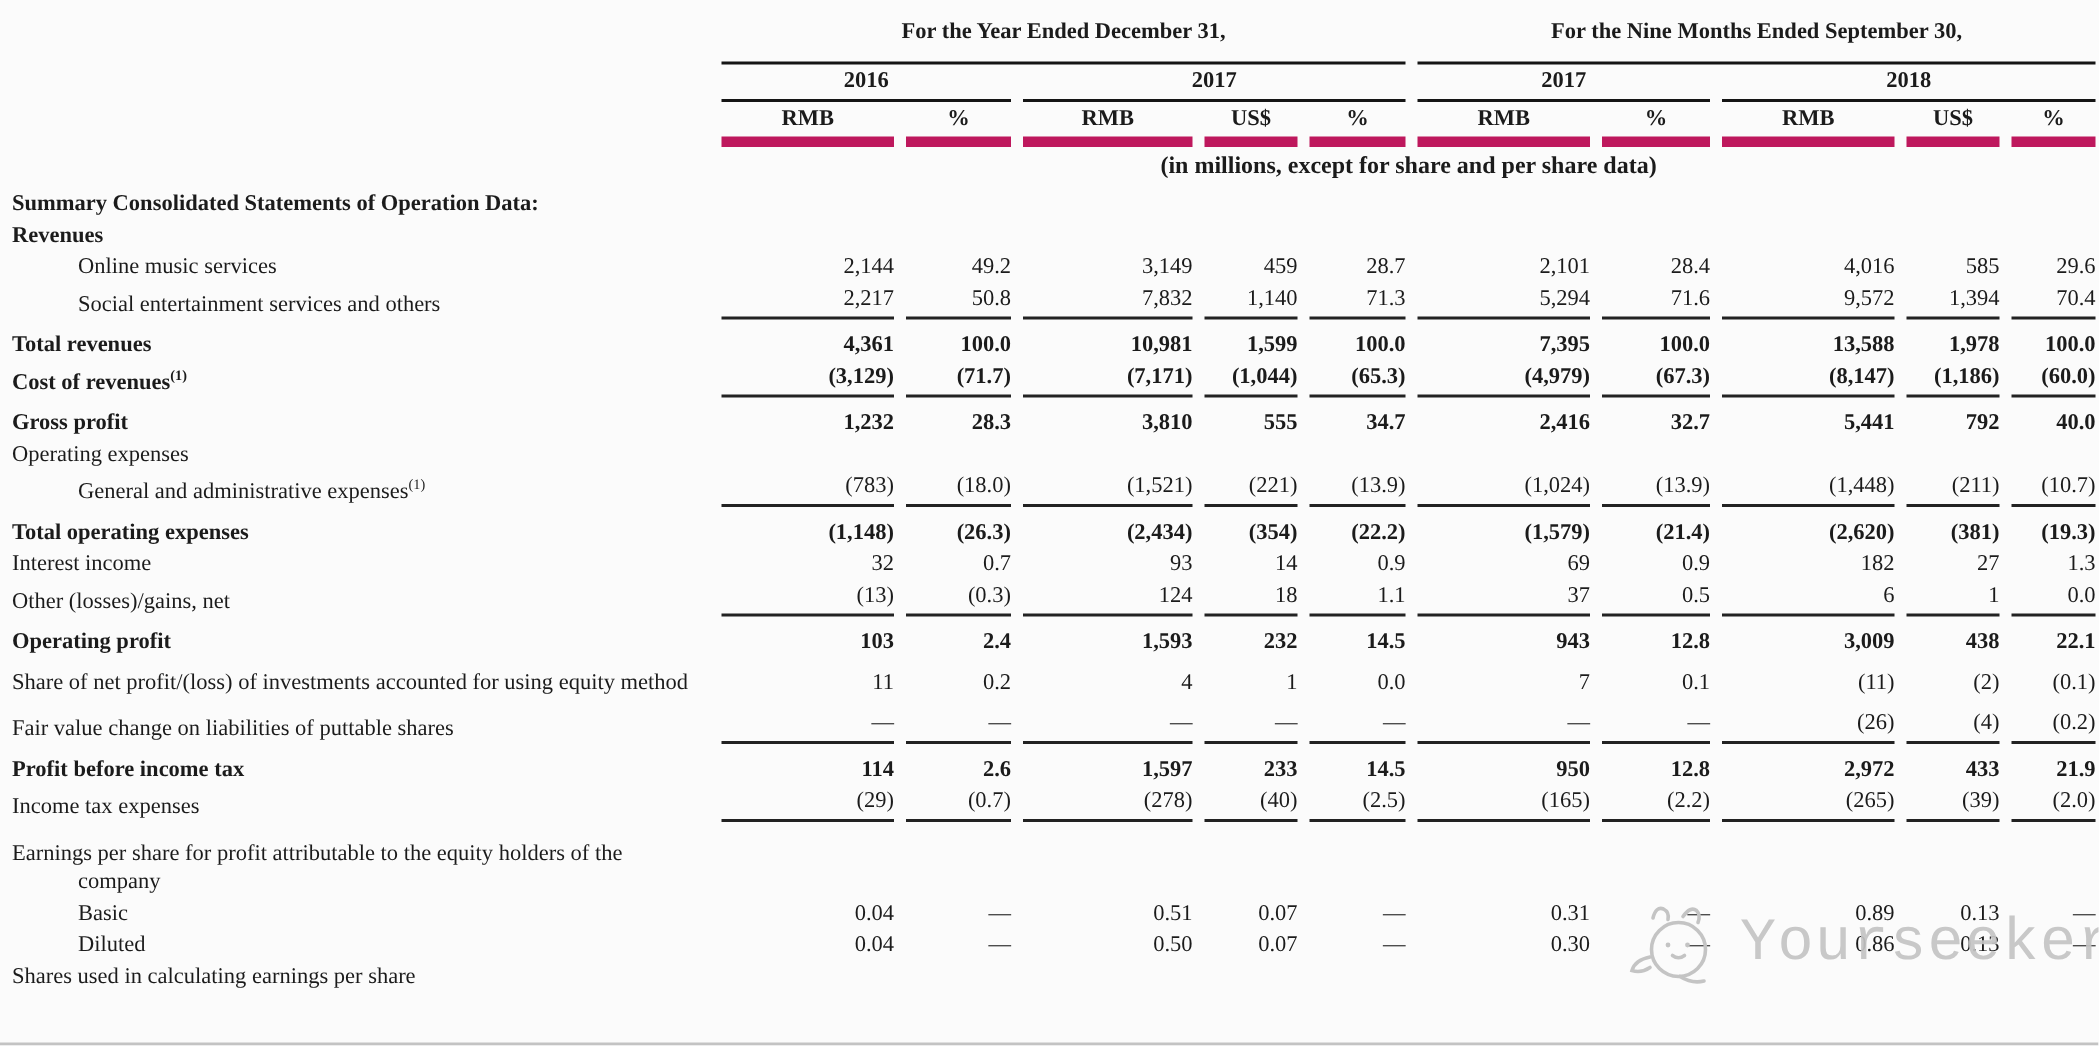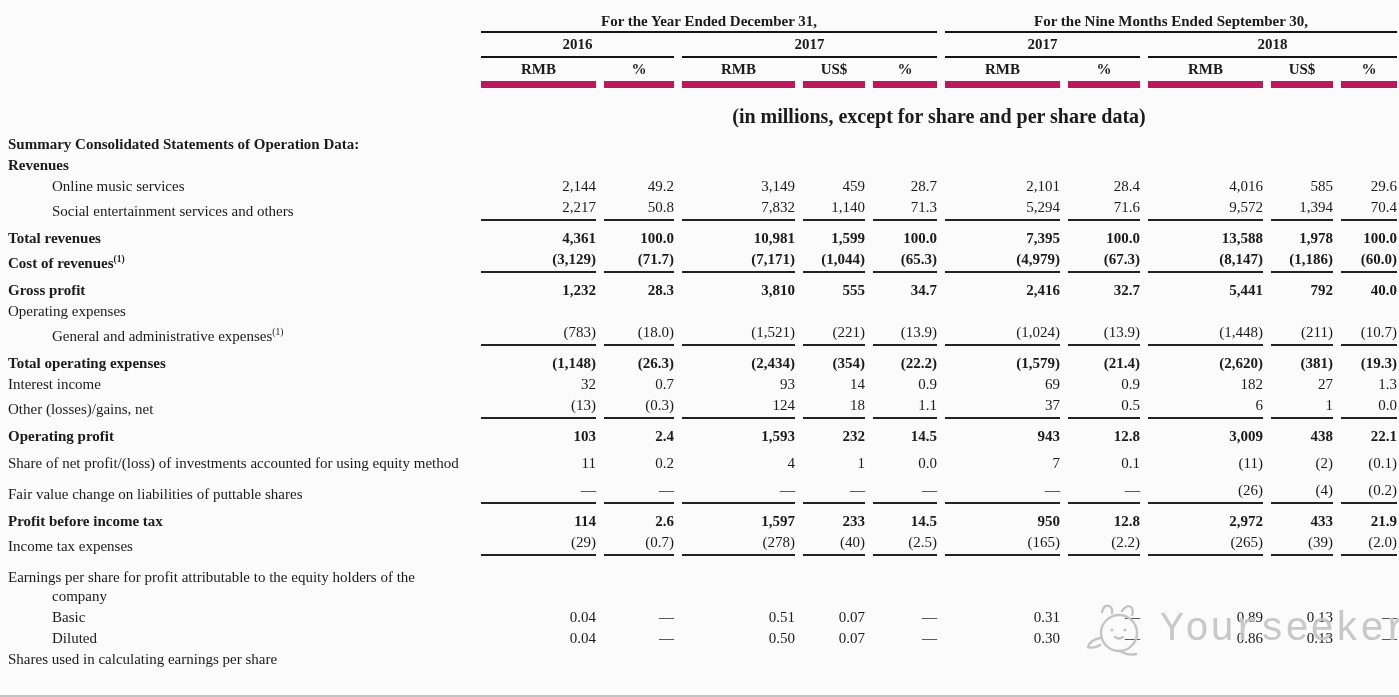--- a/index.html
+++ b/index.html
@@ -13,24 +13,24 @@
   }
   table.fin {
     border-collapse: separate;
     border-spacing: 8px 0;
     table-layout: fixed;
     margin-top: 12px;
     width: 1405px;
   }
   th, td { padding: 0; vertical-align: bottom; }
   thead th { font-weight: bold; font-size: 15px; text-align: center; line-height: 1.25; }
-  th.grp  { border-bottom: 2px solid #151515; padding-bottom: 0; }
+  th.grp  { border-bottom: 2px solid #151515; padding-bottom: 10px; }
   th.yr   { border-bottom: 2px solid #151515; padding-bottom: 2px; padding-top: 2px; }
   th.colh { border-bottom: 7px solid #be185d; padding-bottom: 3px; padding-top: 2px; }
-  th.note { font-size: 20px; padding-top: 16px; padding-bottom: 4px; font-family: Liberation Serif, serif; }
+  th.note { font-size: 16px; padding-top: 3px; padding-bottom: 4px; font-family: Liberation Serif, serif; }
   tbody td { font-size: 15px; height: 21px; line-height: 1.28; }
   td.lbl { text-align: left; }
   td.num { text-align: right; white-space: nowrap; }
   td.rule { border-bottom: 2px solid #222; padding-bottom: 2px; margin-top: 16px; }
   td.dbl  { border-bottom: 4px double #111; padding-bottom: 2px; }
   tr.gap td  { padding-top: 6px; }
   tr.gap2 td { padding-top: 12px; }
   .b { font-weight: bold; }
   .ind0 { padding-left: 44px; text-indent: -44px; }
   .ind1 { padding-left: 44px; text-indent: 0; }

